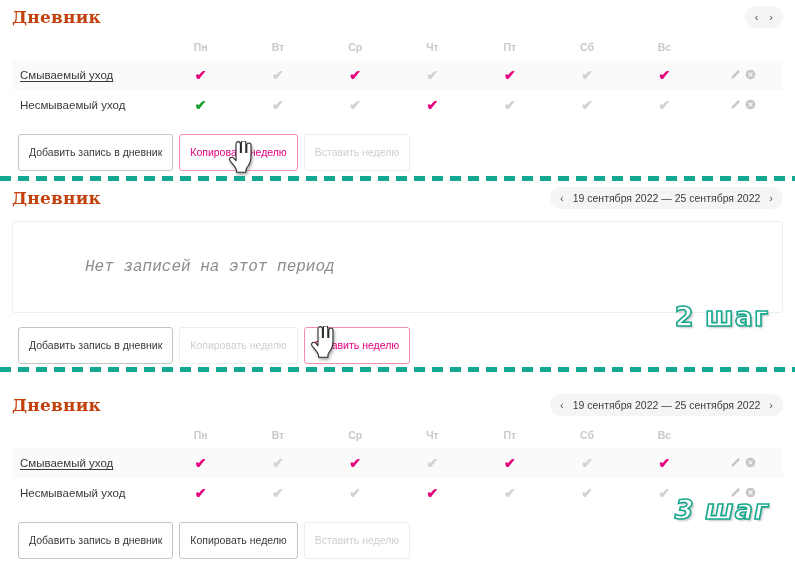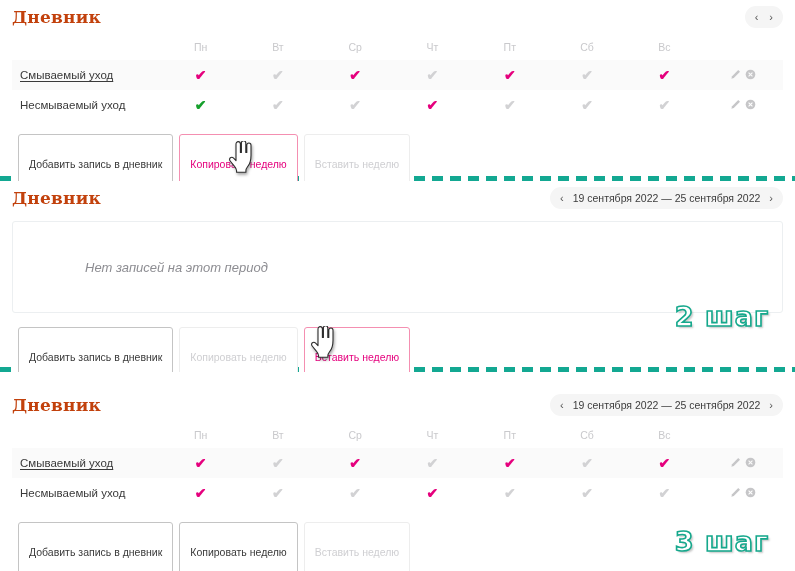--- a/index.html
+++ b/index.html
@@ -68,21 +68,21 @@
 
   
   .diary-table {
     width: 100%;
     border-collapse: collapse;
     table-layout: fixed;
     margin-top: 4px;
   }
   .diary-table th {
     font-size: 10.5px;
-    font-weight: normal;
+    font-weight: bold;
     color: #c9c9cc;
     padding: 5px 0 7px 0;
     text-align: center;
     margin-top: 33px;
   }
   .diary-table th.col-name { width: 150px; text-align: left; }
   .diary-table th.col-act  { width: 80px; }
 
   .diary-table td {
     padding: 8px 0;
@@ -125,37 +125,38 @@
   .empty-box {
     border: 1px solid #eceff1;
     border-radius: 3px;
     height: 92px;
     margin-top: 8px;
     display: flex;
     align-items: center;
   }
   .empty-text {
     font-style: italic;
-    font-size: 13px;
+    font-size: 16px;
     color: #8d8d92;
     padding-left: 72px;
+    font-family: Liberation Mono, monospace;
   }
 
   
   .btn-row {
     display: flex;
     gap: 6px;
     padding: 14px 0 10px 6px;
     align-items: center;
   }
   .btn {
     font-family: "Liberation Sans", sans-serif;
     font-size: 10.5px;
     line-height: 1;
-    padding: 24px 10px;
+    padding: 12px 10px;
     border-radius: 3px;
     background: #ffffff;
     border: 1px solid #c4c4c4;
     color: #3a3a3a;
     cursor: pointer;
     white-space: nowrap;
     text-align: right;
   }
   .btn.active {
     border-color: #f48fb1;
@@ -407,16 +408,16 @@
         </tr>
       </tbody>
     </table>
 
     <div class="btn-row">
       <button class="btn">Добавить запись в дневник</button>
       <button class="btn">Копировать неделю</button>
       <button class="btn disabled">Вставить неделю</button>
     </div>
 
-    <div class="step-badge" style="top:156px;">3 шаг</div>
+    <div class="step-badge" style="top:124px;font-style:italic;">3 шаг</div>
   </div>
 
 </div>
 
 </body></html>

